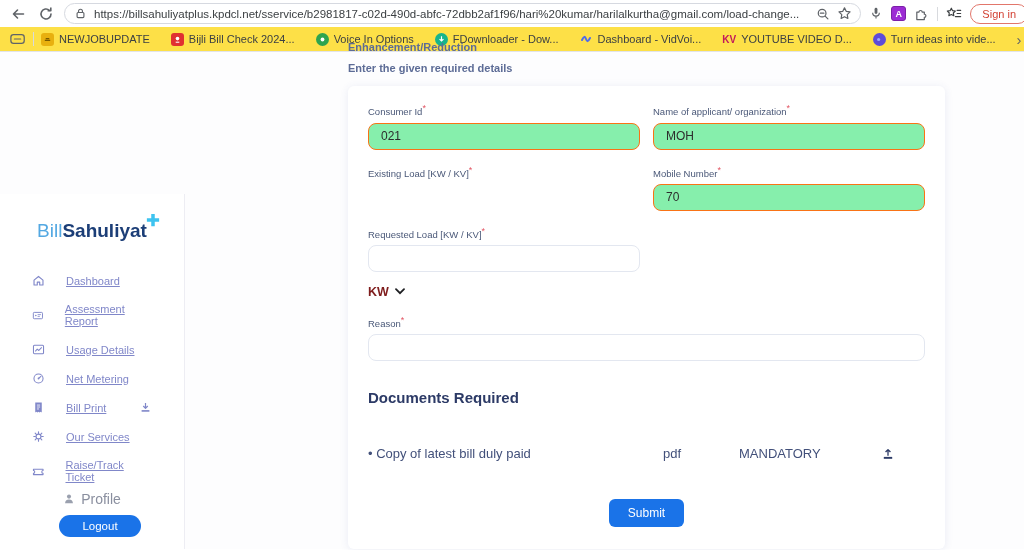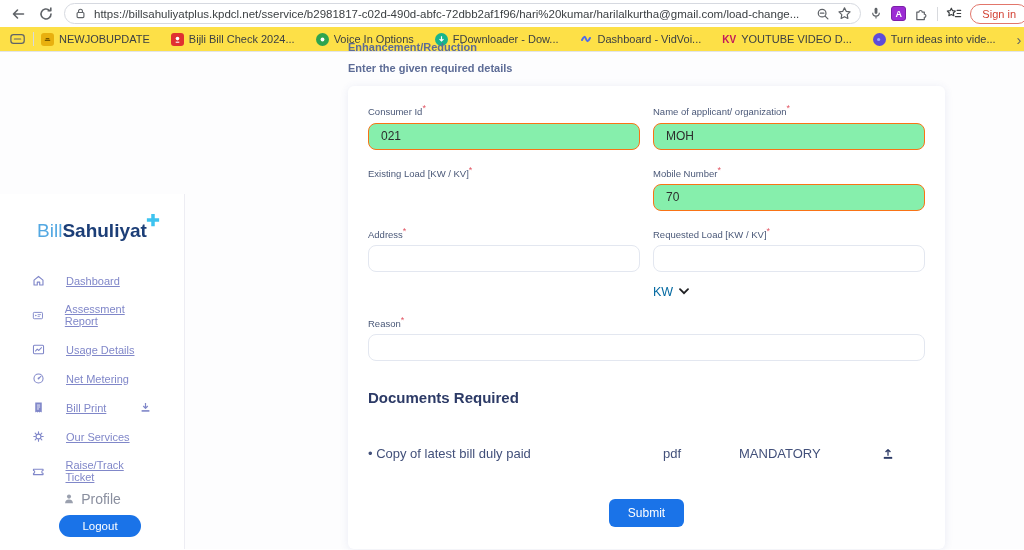--- a/index.html
+++ b/index.html
@@ -52,21 +52,21 @@
 
   .fgrid { display:grid; grid-template-columns:1fr 1fr; column-gap:13px; row-gap:15px; }
   .field label { display:block; font-size:9.5px; color:#4a5878; margin-bottom:5px; }
   .req { color:#e25563; font-size:9px; }
   .field input { width:100%; height:27px; border-radius:8px; font-size:12px; color:#2d2d2d;
     padding:0 12px; outline:none; font-family:"Liberation Sans", sans-serif; }
   .field input.filled { background:#86efac; border:1px solid #f97316; }
   .field input.empty  { background:#fff;    border:1px solid #e3e7f0; }
   .span2 { grid-column:1 / -1; }
   .unit-select { margin-top:13px; display:inline-flex; align-items:center; gap:6px; font-size:12.5px;
-    font-weight:normal; color:#0369a1; cursor:pointer; }
+    font-weight:bold; color:#7f1d1d; cursor:pointer; }
 
   .docs-head { margin-top:28px; font-size:15px; font-weight:bold; color:#2c3a66; }
   .doc-row { margin-top:40px; display:flex; align-items:center; font-size:13px; color:#42507a; }
   .doc-name { width:295px; }
   .doc-type { width:76px; }
   .doc-req  { flex:1; }
   .doc-upload { margin-right:30px; cursor:pointer; display:flex; }
 
   .submit-wrap { margin-top:38px; text-align:center; }
   .submit-btn { background:#1a73e8; color:#fff; border:none; border-radius:6px; font-size:12px;
@@ -299,24 +299,20 @@
 
         <div class="field">
           <label><span>Existing Load [KW / KV]</span><sup class="req">*</sup></label>
         </div>
 
         <div class="field">
           <label><span>Mobile Number</span><sup class="req">*</sup></label>
           <input class="filled" type="text" value="70" style="">
         </div>
 
-        <div class="field">
-          <label><span>Address</span><sup class="req">*</sup></label>
-          <input class="empty" type="text" value="" style="">
-        </div>
 
         <div class="field">
           <label><span>Requested Load [KW / KV]</span><sup class="req">*</sup></label>
           <input class="empty" type="text" value="" style="">
           <div class="unit-select">
             <span>KW</span>
             <svg width="10" height="7" viewBox="0 0 10 7">
                 <path d="M1 1.2 5 5.2 9 1.2" fill="none" stroke="#1f2023" stroke-width="1.8" stroke-linecap="round"></path>
               </svg>
           </div>

